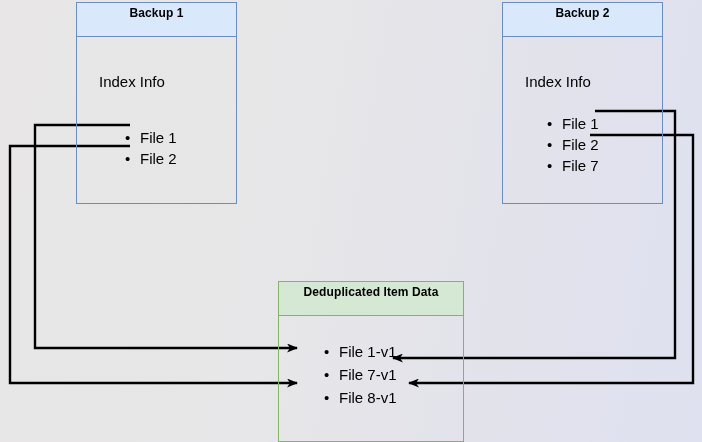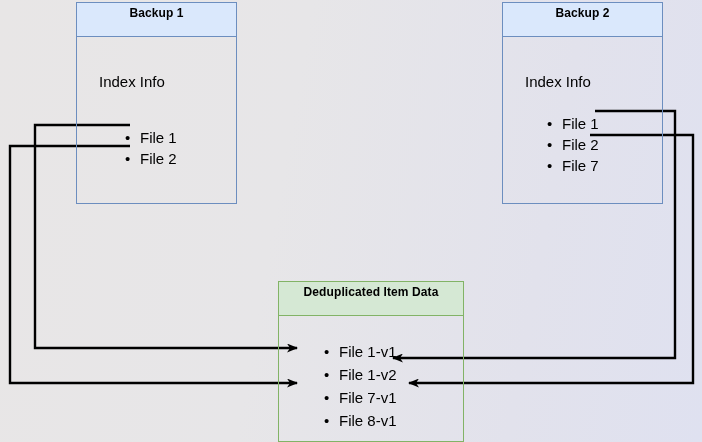--- a/index.html
+++ b/index.html
@@ -145,20 +145,19 @@
         <li>File 7</li>
       </ul>
     </div>
   </div>
 
   <div class="box box-green" style="left:258px; top:281px; width:186px; height:161px;margin-left:20px;">
     <div class="box-header">Deduplicated Item Data</div>
     <div class="box-body" style="height:137px;">
       <ul class="file-list dedup-list" style="left:45px; top:24px;">
         <li>File 1-v1</li>
-        <li>File 1-v2</li>
         <li>File 7-v1</li>
         <li>File 8-v1</li>
       </ul>
     </div>
   </div>
 
 </div>
 
 </body></html>

